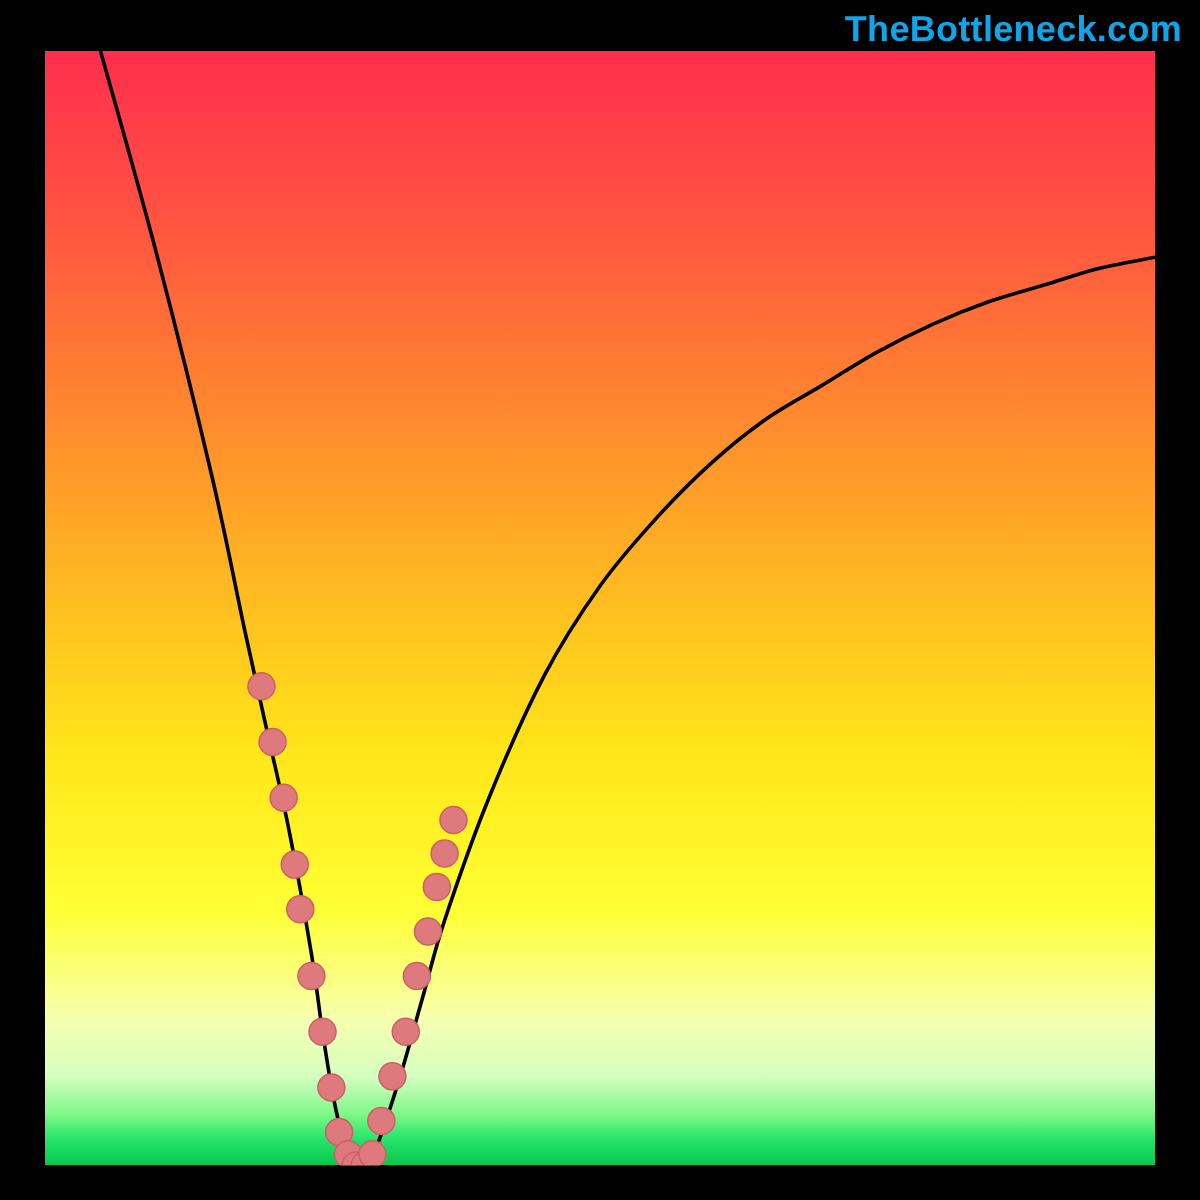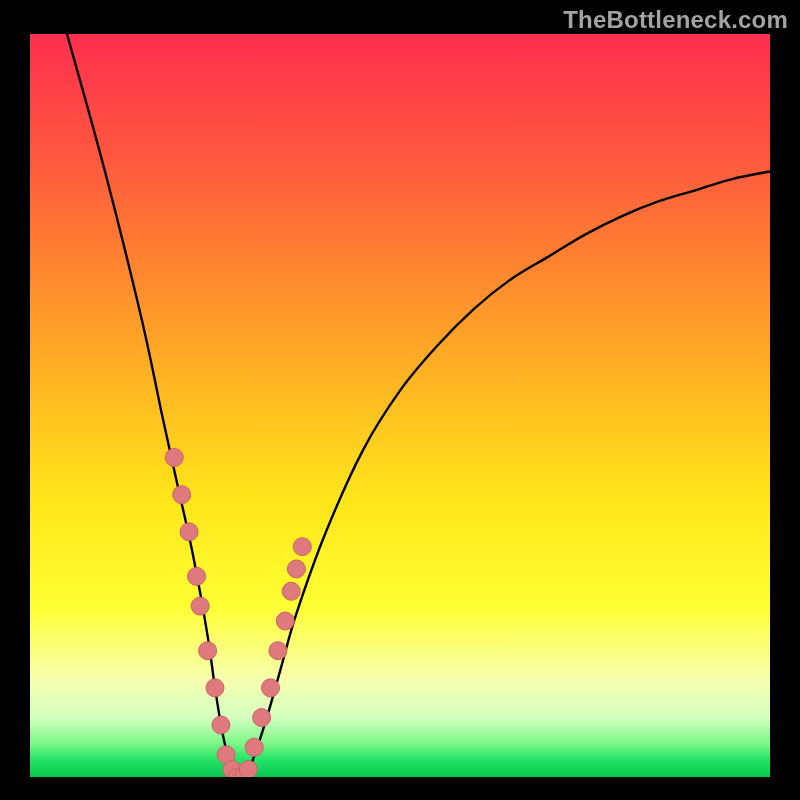--- a/index.html
+++ b/index.html
@@ -27,21 +27,21 @@
     position: absolute;
     inset: 0;
   }
   .watermark {
     position: absolute;
     top: 6px;
     right: 12px;
     font-family: Arial, Helvetica, sans-serif;
     font-size: 24px;
     font-weight: 600;
-    color: #a3a3a3;
+    color: #0ea5e9;
     letter-spacing: 0.2px;
   }
   svg.curve-layer {
     position: absolute;
     inset: 0;
     width: 100%;
     height: 100%;
   }
 </style>
 </head>

